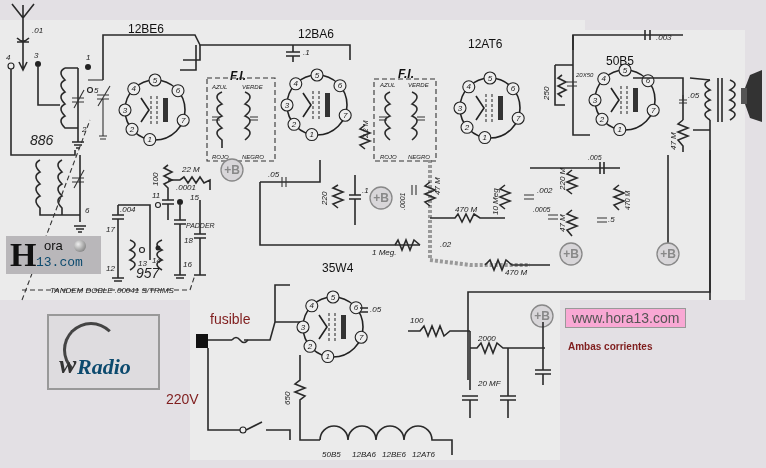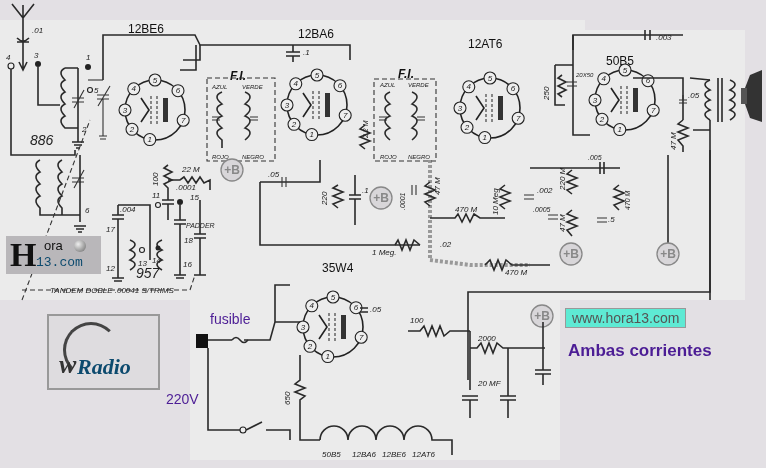--- a/index.html
+++ b/index.html
@@ -11,23 +11,23 @@
   .shield { stroke:#555; stroke-width:4; fill:none; stroke-dasharray:3 2; opacity:.55; }
   .tube { stroke:#222; stroke-width:1.6; fill:none; }
   .pin { stroke:#222; stroke-width:1.1; fill:#eee; }
   .pintxt { font-family:"Liberation Sans", sans-serif; font-size:8px; fill:#222; text-anchor:middle; dominant-baseline:central; font-style:italic; }
   .lbl { font-family:"Liberation Sans", sans-serif; font-size:12px; fill:#111; }
   .val { font-family:"Liberation Sans", sans-serif; font-size:8px; fill:#222; font-style:italic; }
   .dot { fill:#222; }
   .bplus circle { fill:#d8d6d9; stroke:#888; stroke-width:1.3; }
   .bplus text { font-family:"Liberation Sans", sans-serif; font-size:12px; fill:#888; text-anchor:middle; dominant-baseline:central; font-weight:bold; }
   .paper { fill:#ebebeb; }
-  .html-lbl { position:absolute; font-family:"Liberation Sans", sans-serif; color:#4c1d95; white-space:nowrap; }
-  #site { left:565px; top:308px; padding:1px 6px; border:1px solid #999; background:#5eead4; color:#555; font-size:14px; }
-  #ambas { left:568px; top:341px; font-size:17px; font-weight:bold; }
+  .html-lbl { position:absolute; font-family:"Liberation Sans", sans-serif; color:#7f1d1d; white-space:nowrap; }
+  #site { left:565px; top:308px; padding:1px 6px; border:1px solid #999; background:#f9a8d4; color:#555; font-size:14px; }
+  #ambas { left:568px; top:341px; font-size:10px; font-weight:bold; }
   #fusible { left:210px; top:311px; font-size:14px; }
   #volt { left:166px; top:350px; font-size:14px;margin-top:41px; }
   #logo-hora { position:absolute; left:6px; top:236px; width:95px; height:38px; background:#b9b7ba; }
   #logo-hora .h { position:absolute; left:4px; top:0; font-family:"Liberation Serif", serif; font-size:34px; font-weight:bold; color:#111; }
   #logo-hora .t1 { position:absolute; left:38px; top:2px; font-family:Liberation Sans, sans-serif; font-size:13px; color:#111; }
   #logo-hora .t2 { position:absolute; left:30px; top:19px; font-family:"Liberation Mono", monospace; font-size:13px; color:#0c4a6e; }
   #logo-hora .globe { position:absolute; left:68px; top:4px; width:12px; height:12px; border-radius:50%; background:radial-gradient(circle at 35% 35%, #eee, #666); }
   #logo-radio { position:absolute; left:47px; top:314px; width:113px; height:76px; background:#dedcdf; border:2px solid #999; box-sizing:border-box; }
   #logo-radio .r { position:absolute; left:28px; top:38px; font-family:"Liberation Serif", serif; font-style:italic; font-weight:bold; font-size:22px; color:#0c4a6e; }
   #logo-radio .arc { position:absolute; left:14px; top:6px; width:50px; height:50px; border:3px solid #444; border-radius:50%; border-bottom-color:transparent; border-right-color:transparent; }

